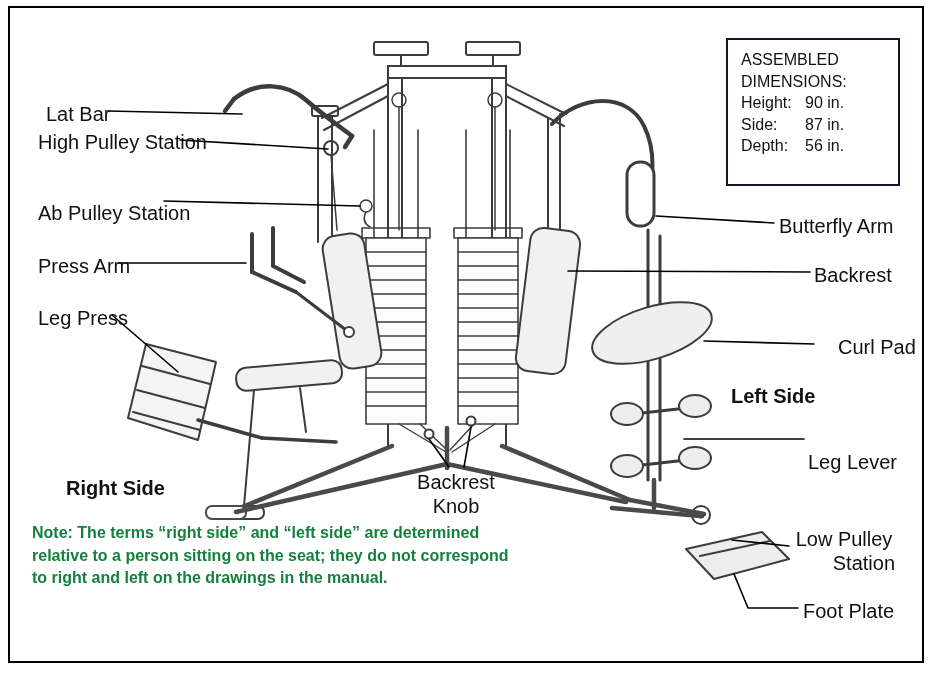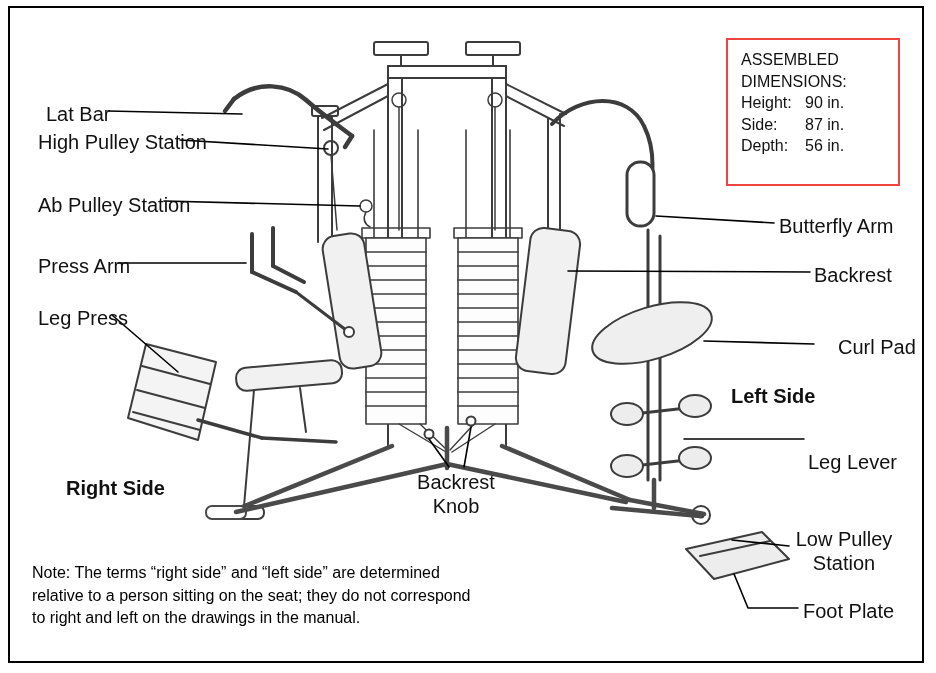--- a/index.html
+++ b/index.html
@@ -12,27 +12,27 @@
     border:2px solid #000; box-sizing:border-box;
   }
   svg.art { position:absolute; left:0; top:0; }
   .lbl {
     position:absolute; font-size:20px; line-height:1.2; white-space:nowrap; color:#111;
   }
   .bold { font-weight:bold; }
   .center-block { text-align:center; white-space:normal; }
   .dim-box {
     position:absolute; left:726px; top:38px; width:174px; height:148px;
-    border:2px solid #ef4444; box-sizing:border-box; background:#fff;
+    border:2px solid #0f172a; box-sizing:border-box; background:#fff;
     padding:9px 0 0 13px; font-size:16px; line-height:21.5px;
   }
   .dim-row .dim-label { display:inline-block; width:64px; }
   .note {
-    position:absolute; left:32px; top:562px; font-size:16px; font-weight:normal;
-    line-height:22.5px; color:#000000;
+    position:absolute; left:32px; top:522px; font-size:16px; font-weight:bold;
+    line-height:22.5px; color:#15803d;
   }
 </style>
 </head>
 <body>
 
 <div class="page">
   <div class="frame"></div>
 
   <svg class="art" width="936" height="673" viewBox="0 0 936 673" stroke="#3c3c3c" fill="none" stroke-width="2" stroke-linecap="round" stroke-linejoin="round">
 
@@ -201,34 +201,34 @@
       <line x1="684" y1="439" x2="804" y2="439"></line>
       <line x1="732" y1="540" x2="789" y2="546"></line>
       <polyline points="734,574 748,608 798,608"></polyline>
       <line x1="449" y1="467" x2="429" y2="439"></line>
       <line x1="464" y1="467" x2="471" y2="427"></line>
     </g>
   </svg>
 
   <div class="lbl" style="left:46px; top:102px;">Lat Bar</div>
   <div class="lbl" style="left:38px; top:130px;">High Pulley Station</div>
-  <div class="lbl" style="left:38px; top:193px;text-align:right;">Ab Pulley Station</div>
+  <div class="lbl" style="left:38px; top:201px;text-align:right;">Ab Pulley Station</div>
   <div class="lbl" style="left:38px; top:254px;">Press Arm</div>
   <div class="lbl" style="left:38px; top:306px;">Leg Press</div>
   <div class="lbl bold" style="left:66px; top:476px;">Right Side</div>
 
   <div class="lbl" style="left:779px; top:214px;">Butterfly Arm</div>
   <div class="lbl" style="left:814px; top:263px;">Backrest</div>
   <div class="lbl" style="left:838px; top:335px;">Curl Pad</div>
   <div class="lbl bold" style="left:731px; top:384px;text-align:right;">Left Side</div>
   <div class="lbl" style="left:808px; top:450px;">Leg Lever</div>
 
   <div class="lbl center-block" style="left:793px; top:527px; width:102px;">
     <span style="display:block;">Low Pulley</span>
-    <span style="display:block;">Station</span>
+    <span style="display:block;text-align:right;">Station</span>
   </div>
 
   <div class="lbl" style="left:803px; top:599px;">Foot Plate</div>
 
   <div class="lbl center-block" style="left:408px; top:470px; width:96px;">
     <span style="display:block;">Backrest</span>
     <span style="display:block;">Knob</span>
   </div>
 
   <div class="dim-box">

